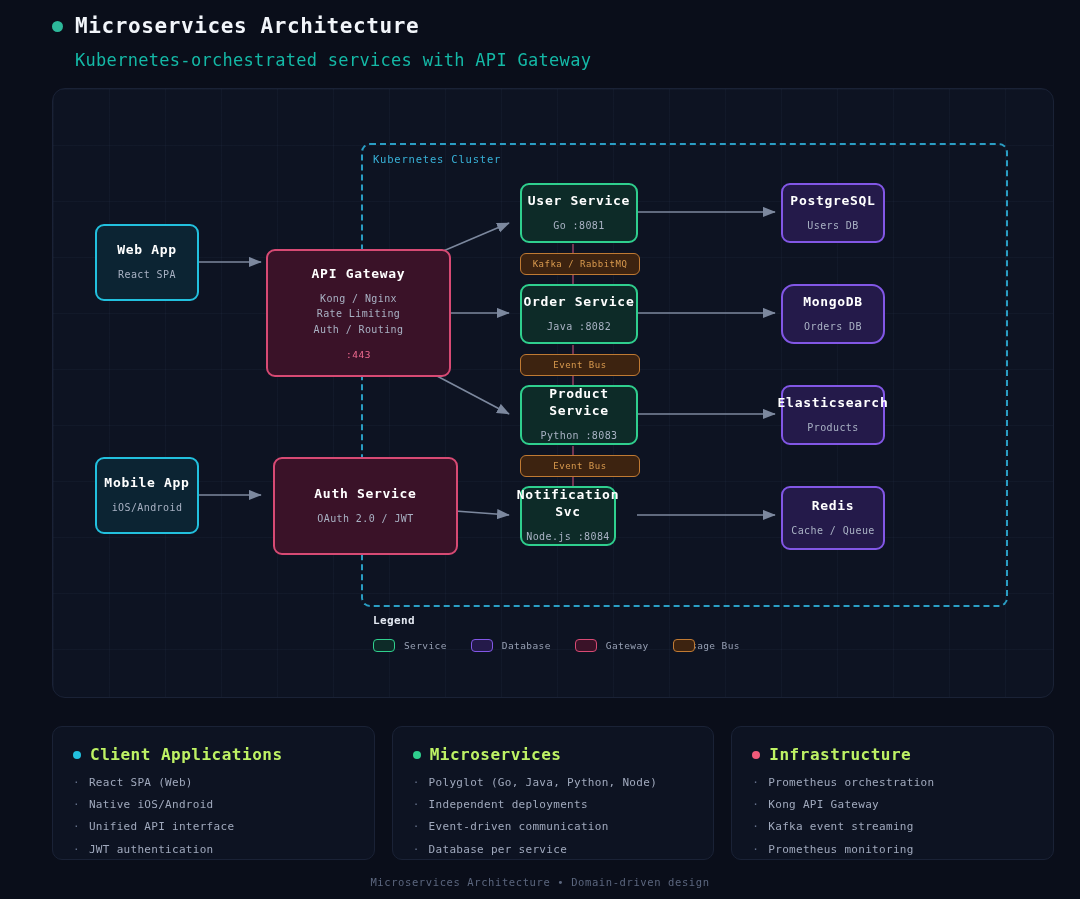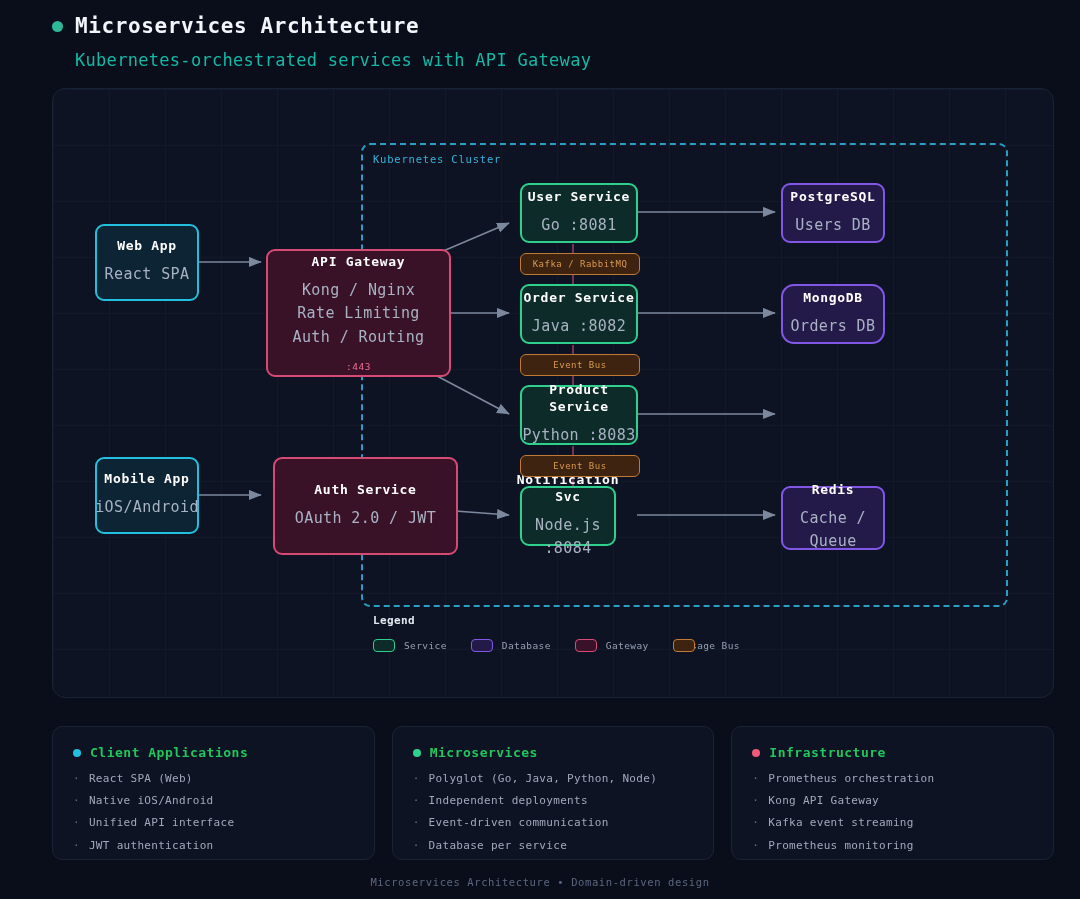--- a/index.html
+++ b/index.html
@@ -54,21 +54,21 @@
     border-radius: 9px;
     display: flex; flex-direction: column;
     align-items: center; justify-content: center;
     text-align: center;
   }
   .node .n-title {
     font-size: 13px; font-weight: bold; color: #ffffff;
     letter-spacing: 0.7px; line-height: 1.3;
   }
   .node .n-sub {
-    margin-top: 8px; font-size: 15px; color: #a9b2c4;
+    margin-top: 8px; font-size: 10px; color: #a9b2c4;
     letter-spacing: 0.4px; line-height: 1.55;
   }
   .node .n-port {
     margin-top: 12px; font-size: 9.5px; letter-spacing: 0.5px;
   }
 
   .node.client { background: #0c2433; border: 2px solid #22c0de; }
   .node.gateway { background: #39122a; border: 2px solid #d6淡; }
   .node.gateway { background: #3a1228; border: 2px solid #d74a74; }
   .node.gateway .n-port { color: #ef6b90; }
@@ -100,21 +100,21 @@
   .legend-item span.lbl { font-size: 9.5px; color: #97a0b4; letter-spacing: 0.4px; }
 
   
   .cards { position: absolute; left: 52px; top: 726px; width: 1002px; display: flex; gap: 17px; }
   .card {
     flex: 1; background: #0d1322; border: 1px solid #1a2236;
     border-radius: 10px; padding: 18px 20px 20px 20px; height: 134px;
   }
   .card-head { display: flex; align-items: center; gap: 9px; }
   .card-dot { width: 8px; height: 8px; border-radius: 50%; flex: none; }
-  .card-title { font-size: 13px; font-weight: bold; color: #22c55e; letter-spacing: 0.5px; }
+  .card-title { font-size: 16px; font-weight: bold; color: #bef264; letter-spacing: 0.5px; }
   .card ul { list-style: none; margin-top: 12px; }
   .card li {
     font-size: 11px; color: #a0a9bd; letter-spacing: 0.3px;
     line-height: 1.2; margin-bottom: 9px; display: flex; gap: 9px;
   }
   .card li .b { color: #6b7governing; }
   .card li .b { color: #64708a; }
 
   
   .footer {
@@ -226,20 +226,24 @@
       <span>Event Bus</span>
     </div>
 
     <div class="node database" style="left:728px; top:94px; width:104px; height:60px;">
       <div class="n-title">PostgreSQL</div>
       <div class="n-sub">Users DB</div>
     </div>
     <div class="node database" style="left:728px; top:195px; width:104px; height:60px;border-radius:13px;">
       <div class="n-title">MongoDB</div>
       <div class="n-sub">Orders DB</div>
+    </div>
+    <div class="node database" style="left:728px; top:296px; width:104px; height:60px;">
+      <div class="n-title">Elasticsearch</div>
+      <div class="n-sub">Products</div>
     </div>
     <div class="node database" style="left:728px; top:397px; width:104px; height:64px;">
       <div class="n-title">Redis</div>
       <div class="n-sub">Cache / Queue</div>
     </div>
 
     <div class="legend">
       <div class="legend-title">Legend</div>
       <div class="legend-items">
         <div class="legend-item">

